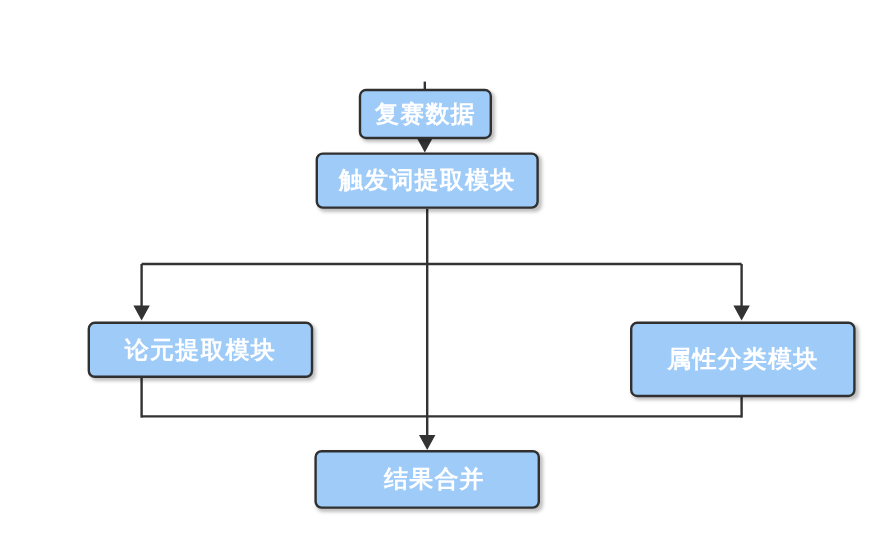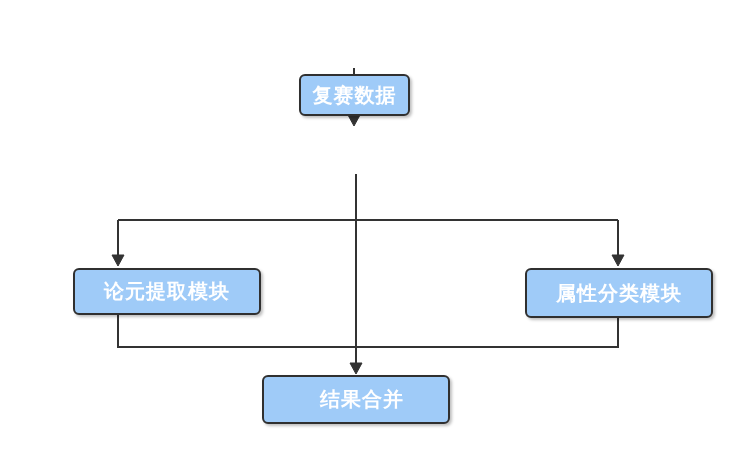--- a/index.html
+++ b/index.html
@@ -68,20 +68,21 @@
     <line x1="618" y1="220" x2="618" y2="257"></line>
     <polygon points="612,255 624,255 618,266"></polygon>
 
     <line x1="118" y1="315" x2="118" y2="348"></line>
     <line x1="618" y1="315" x2="618" y2="348"></line>
     <line x1="118" y1="347" x2="618" y2="347"></line>
   </svg>
 
   <div class="node" style="left:299px; top:26px;  width:111px; height:42px;margin-top:48px;">复赛数据</div>
 
+  <div class="node" style="left:263px; top:127px; width:186px; height:47px;">触发词提取模块</div>
 
   <div class="node" style="left:25px;  top:268px; width:188px; height:47px;margin-left:48px;">论元提取模块</div>
 
-  <div class="node" style="left:525px; top:268px; width:188px; height:50px;">属性分类模块</div>
+  <div class="node" style="left:525px; top:268px; width:188px; height:63px;">属性分类模块</div>
 
   <div class="node" style="left:262px; top:375px; width:188px; height:49px;padding-left:12px;">结果合并</div>
 
 </div>
 
 </body></html>

